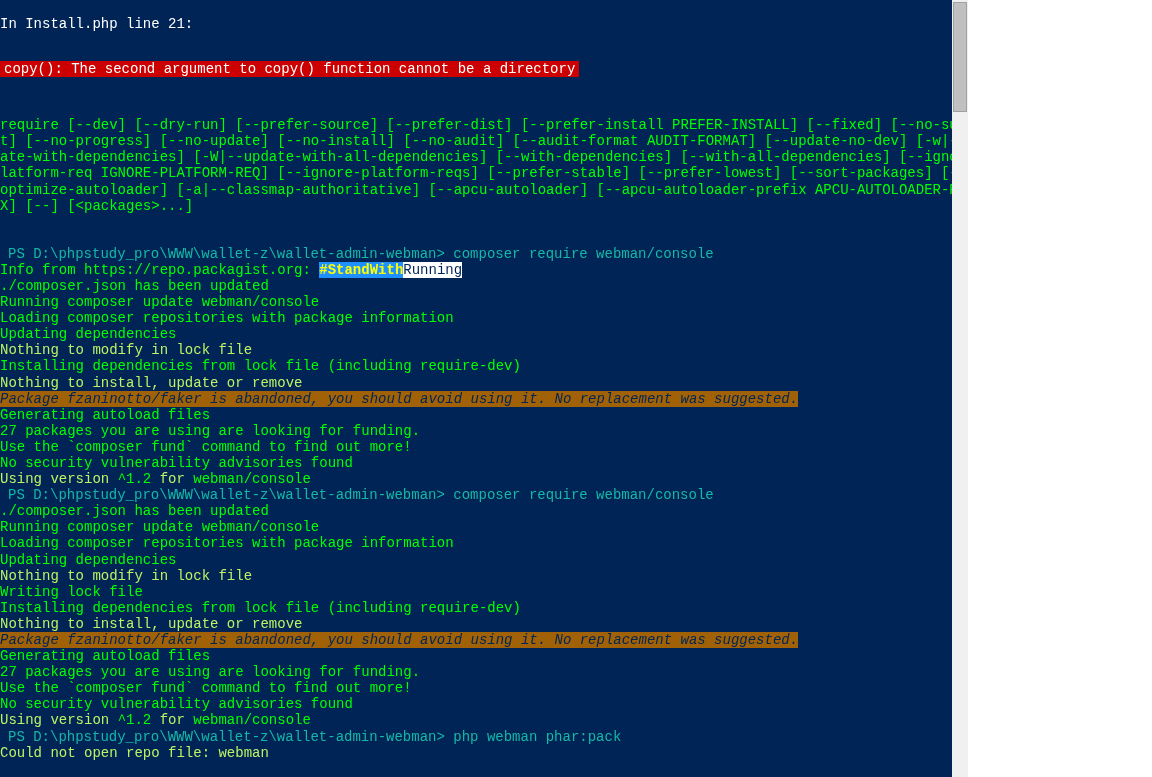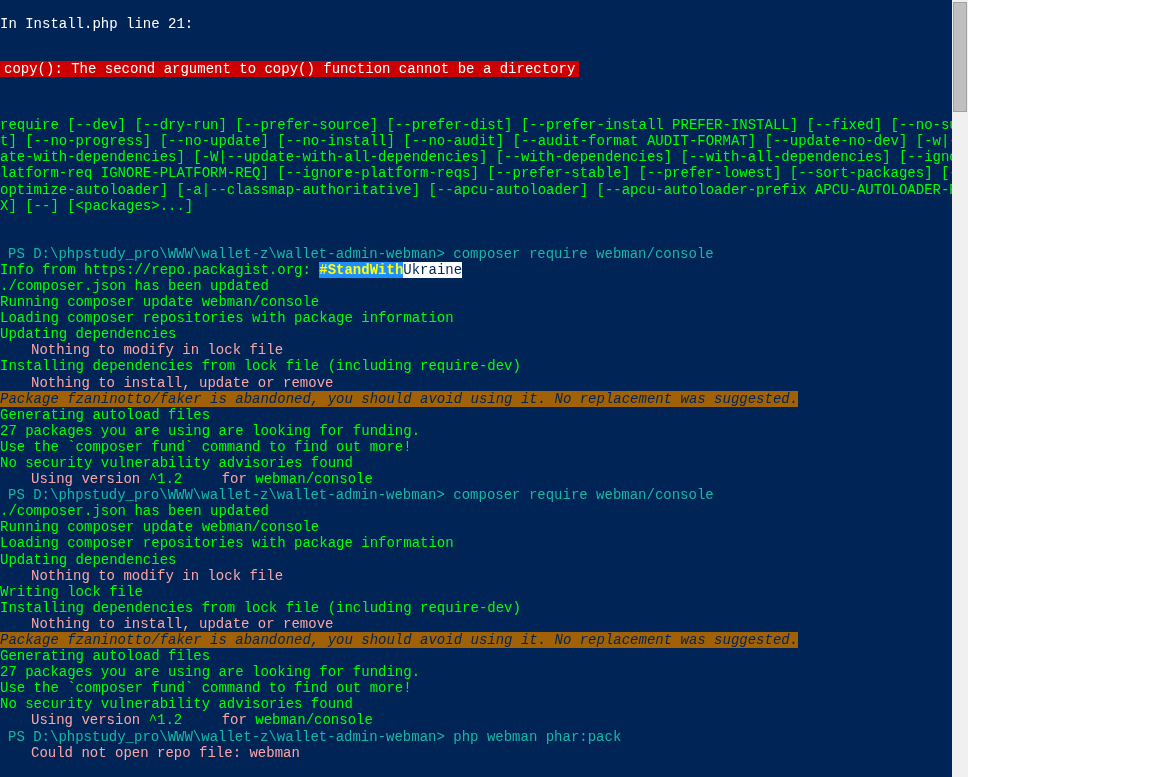--- a/index.html
+++ b/index.html
@@ -62,22 +62,21 @@
       color: #ffffff;
       display: inline-block;
       padding: 0 4px;
       margin-top: 13px;
       margin-bottom: 8px;
     }
     .green {
       color: #00ff00;
     }
     .white {
-      color: #fca5a5;
-      padding-left: 31px;
+      color: #bef264;
     }
     .prompt-line {
       color: #14b8a6;
       padding-left: 8px;
     }
     .highlight-invert {
       background: #a16207;
       color: #012456;
       font-style: italic;
     }
@@ -103,21 +102,21 @@
     <div class="line error-header">In Install.php line 21:</div>
     <div class="blank"></div>
     <div><span class="error-box">  copy(): The second argument to copy() function cannot be a directory  </span></div>
     <div class="blank"></div>
     <div class="blank"></div>
     <div class="line green">require [--dev] [--dry-run] [--prefer-source] [--prefer-dist] [--prefer-install PREFER-INSTALL] [--fixed] [--no-suggest] [--no-progress] [--no-update] [--no-install] [--no-audit] [--audit-format AUDIT-FORMAT] [--update-no-dev] [-w|--update-with-dependencies] [-W|--update-with-all-dependencies] [--with-dependencies] [--with-all-dependencies] [--ignore-platform-req IGNORE-PLATFORM-REQ] [--ignore-platform-reqs] [--prefer-stable] [--prefer-lowest] [--sort-packages] [-o|--optimize-autoloader] [-a|--classmap-authoritative] [--apcu-autoloader] [--apcu-autoloader-prefix APCU-AUTOLOADER-PREFIX] [--] [&lt;packages&gt;...]</div>
     <div class="blank"></div>
     <div class="blank"></div>
 
     <div class="line prompt-line">PS D:\phpstudy_pro\WWW\wallet-z\wallet-admin-webman&gt; composer require webman/console</div>
-    <div class="line"><span class="green inline">Info from https://repo.packagist.org: </span><span class="standwith inline">#StandWith</span><span class="ukraine inline">Ukraine</span></div>
+    <div class="line"><span class="green inline">Info from https://repo.packagist.org: </span><span class="standwith inline">#StandWith</span><span class="ukraine inline">Running</span></div>
     <div class="line green">./composer.json has been updated</div>
     <div class="line green">Running composer update webman/console</div>
     <div class="line green">Loading composer repositories with package information</div>
     <div class="line green">Updating dependencies</div>
     <div class="line white">Nothing to modify in lock file</div>
     <div class="line green">Installing dependencies from lock file (including require-dev)</div>
     <div class="line white">Nothing to install, update or remove</div>
     <div class="line"><span class="highlight-invert inline">Package fzaninotto/faker is abandoned, you should avoid using it. No replacement was suggested.</span></div>
     <div class="line green">Generating autoload files</div>
     <div class="line green">27 packages you are using are looking for funding.</div>

